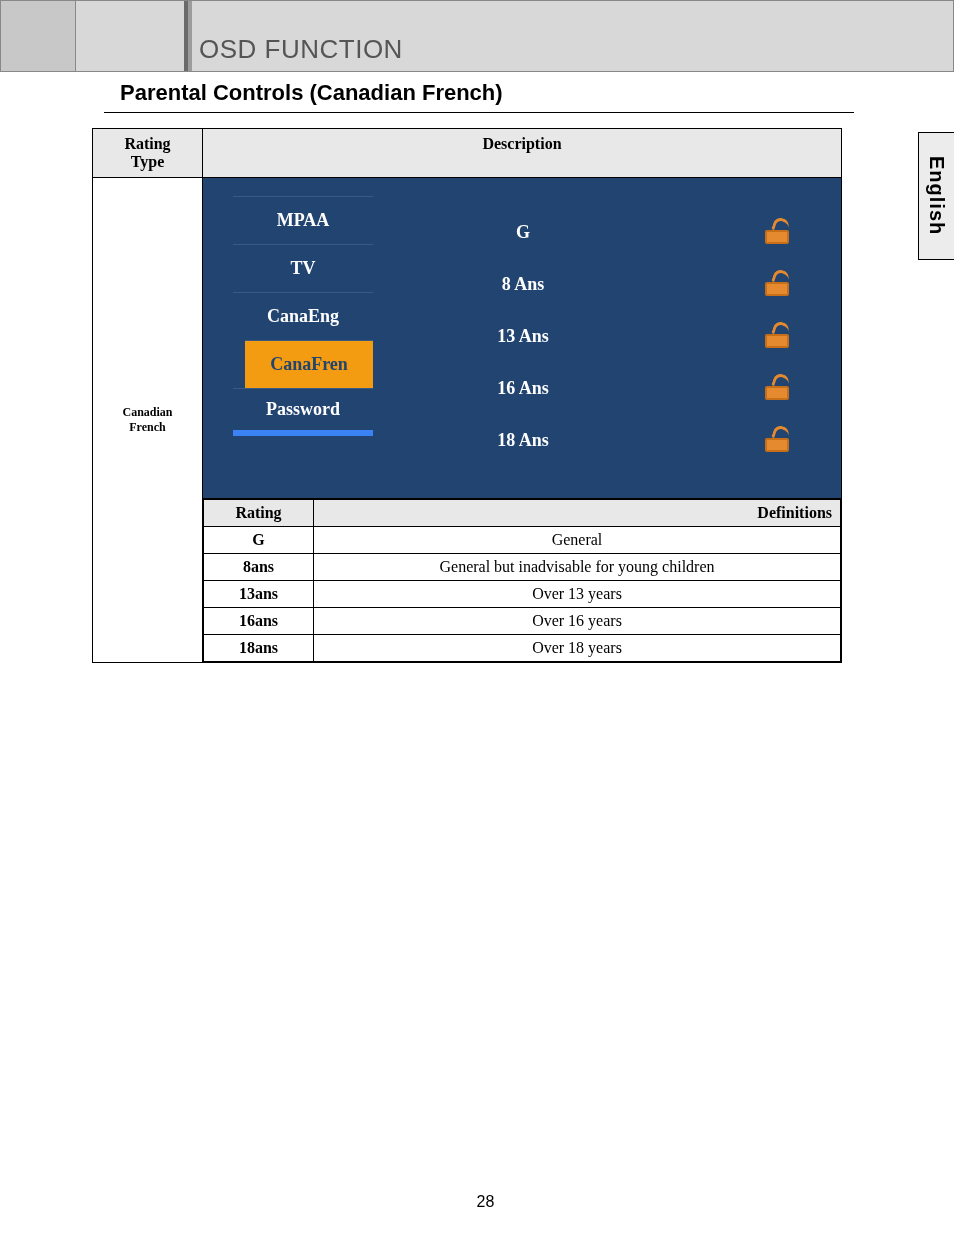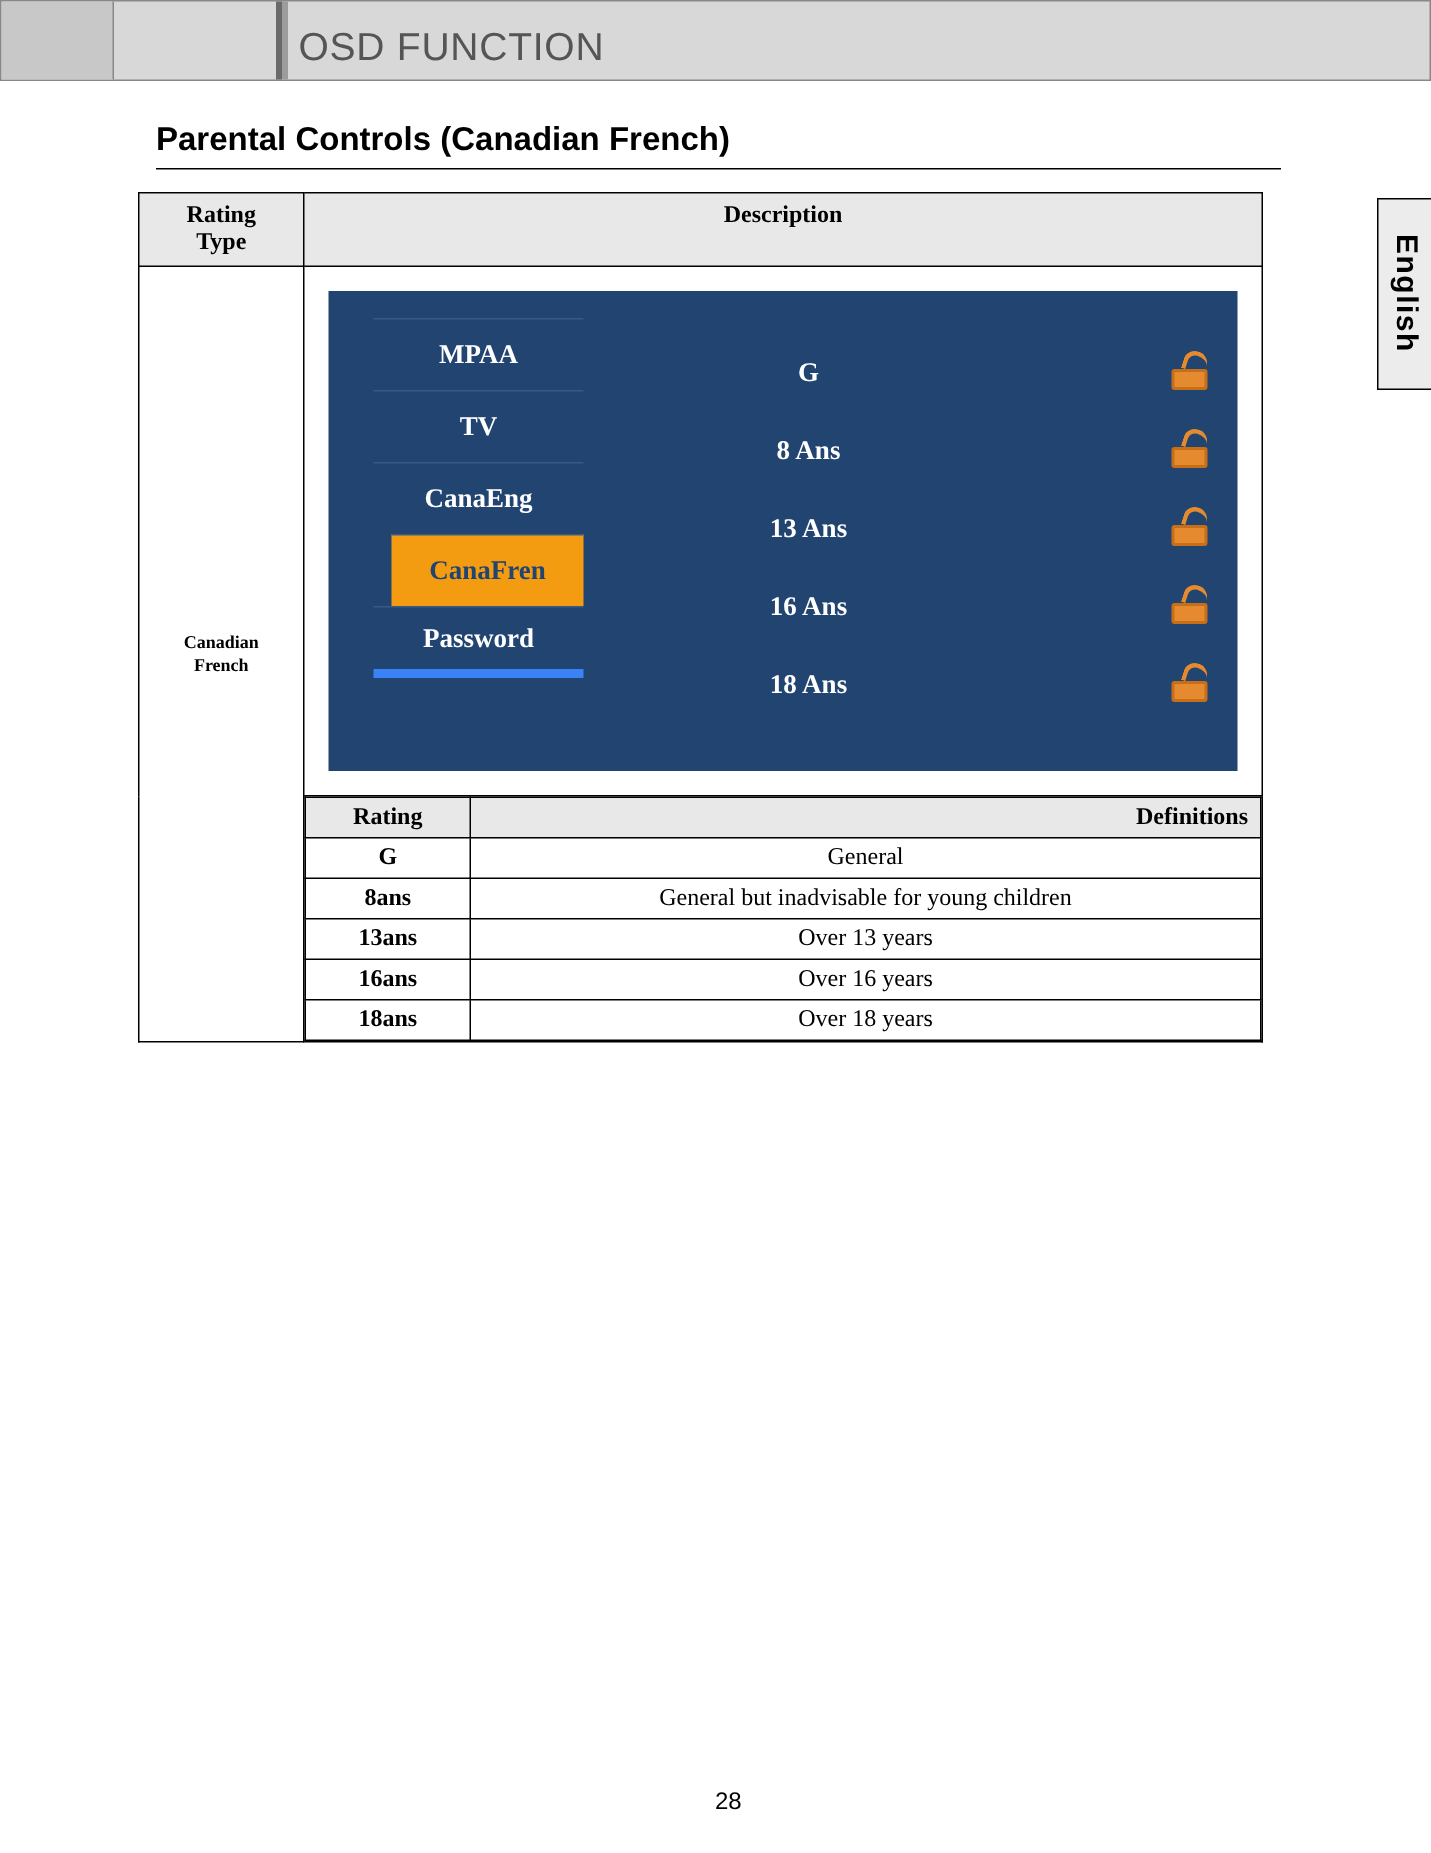--- a/index.html
+++ b/index.html
@@ -7,21 +7,21 @@
     font-family: Arial, Helvetica, sans-serif;
     background: #fff;
     width: 954px;
     height: 1235px;
     position: relative;
     color: #000;
   }
   .header-bar {
     position: absolute;
     top: 0; left: 0; right: 0;
-    height: 54px;
+    height: 72px;
     background: #d8d8d8;
     border: 1px solid #888;
     display: flex;
     align-items: flex-end;
   }
   .header-left-block {
     width: 75px;
     height: 100%;
     background: #c8c8c8;
     border-right: 1px solid #888;
@@ -40,21 +40,21 @@
   .header-title {
     position: absolute;
     left: 198px;
     bottom: 6px;
     font-size: 26px;
     color: #555;
     letter-spacing: 0.5px;
   }
   .section-title {
     position: absolute;
-    left: 104px;
+    left: 120px;
     top: 80px;
     font-size: 22px;
     font-weight: bold;
   }
   .section-rule {
     position: absolute;
     left: 104px;
     right: 100px;
     top: 112px;
     height: 0;
@@ -80,21 +80,21 @@
     font-size: 16px;
   }
   .col-rating-type { width: 110px; }
   .row-label-cell {
     text-align: center;
     vertical-align: middle !important;
     font-weight: bold;
     font-size: 12px;
     padding: 4px;
   }
-  .desc-cell { padding: 16px; }
+  .desc-cell { padding: 0; }
   .osd-panel {
     background: #224470;
     width: 100%;
     height: 320px;
     position: relative;
     color: #fff;
   }
   .osd-menu {
     position: absolute;
     left: 30px;

